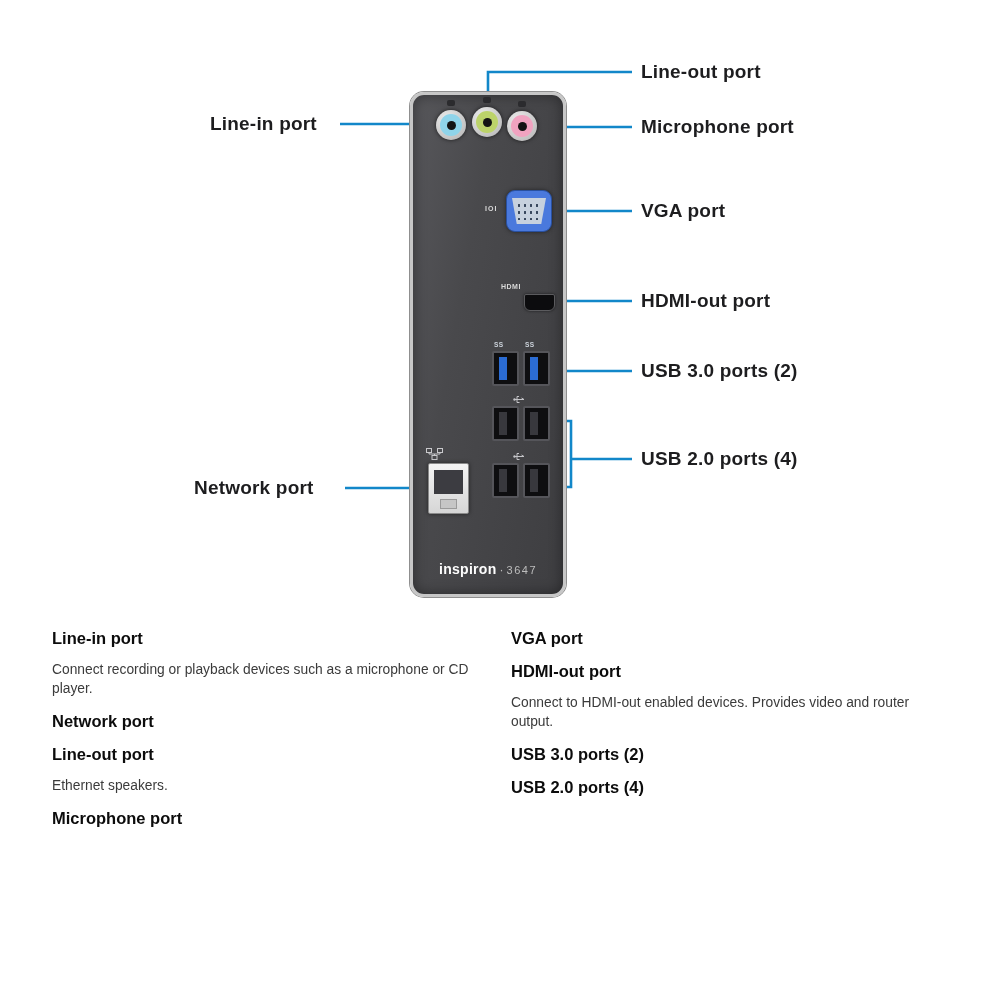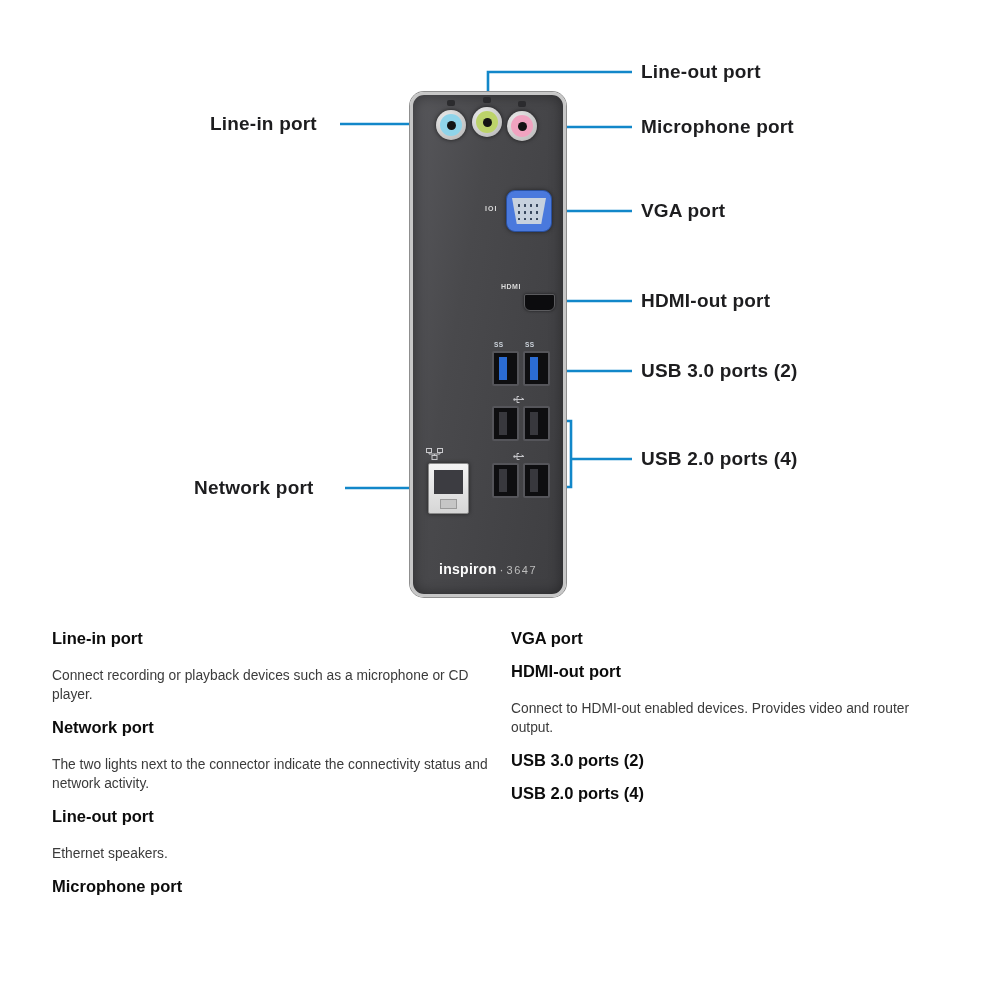--- a/index.html
+++ b/index.html
@@ -126,21 +126,21 @@
   
   .descriptions { position:absolute; left:0; top:626px; width:1000px; }
   .desc-col { position:absolute; top:0; }
   .desc-col-left  { left:52px;  width:443px; }
   .desc-col-right { left:511px; width:414px; }
   .desc-section h3 {
     font-size:16.5px; font-weight:bold; color:#0c0c0c; margin:14px 0 5px;
   }
   .desc-col .desc-section:first-child h3 { margin-top:3px; }
   .desc-section p {
-    font-size:13.8px; line-height:1.38; color:#3b3b3b; margin:18px 0 8px;
+    font-size:13.8px; line-height:1.38; color:#3b3b3b; margin:12px 0 8px;
   }
 </style>
 </head>
 <body>
 
 <div class="stage">
 
   <svg class="callout-lines" width="1000" height="620" viewBox="0 0 1000 620">
     <polyline points="632,72 488,72 488,107"></polyline>
     <line x1="340" y1="124" x2="440" y2="124"></line>
@@ -237,21 +237,20 @@
   </div>
 
   <div class="descriptions">
     <div class="desc-col desc-col-left">
       <section class="desc-section">
         <h3>Line-in port</h3>
         <p>Connect recording or playback devices such as a microphone or CD player.</p>
       </section>
       <section class="desc-section">
         <h3>Network port</h3>
-        <p>The two lights next to the connector indicate the connectivity status and network activity.</p>
       </section>
       <section class="desc-section">
         <h3>Line-out port</h3>
         <p>Ethernet speakers.</p>
       </section>
       <section class="desc-section">
         <h3>Microphone port</h3>
       </section>
     </div>
 

